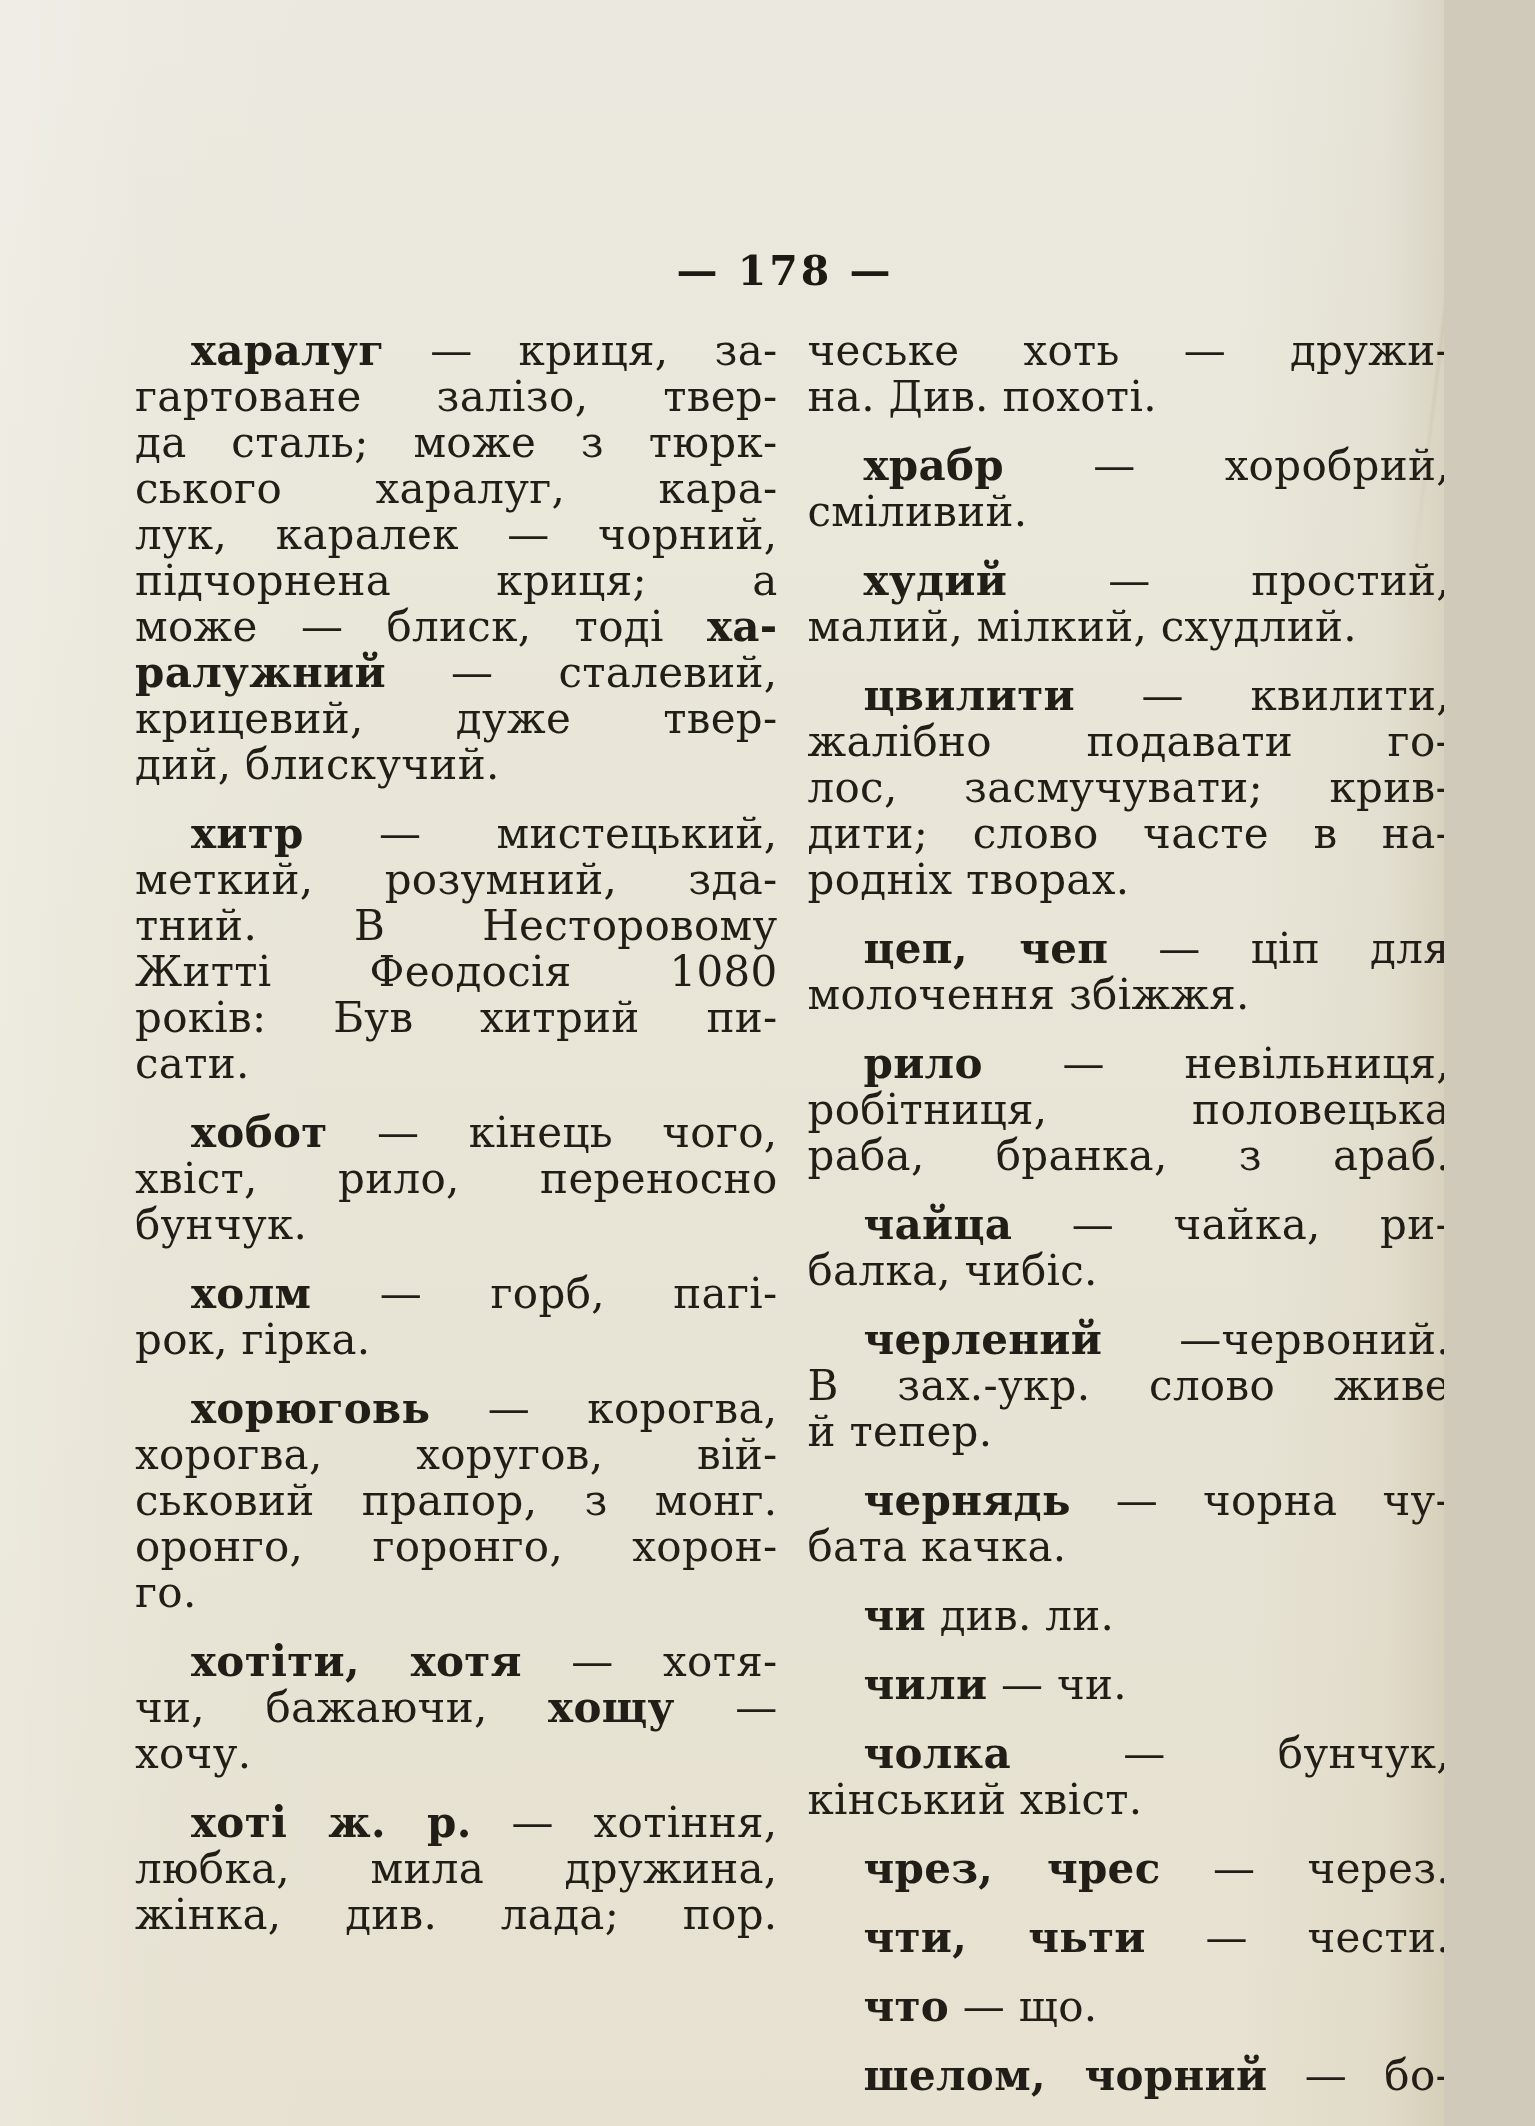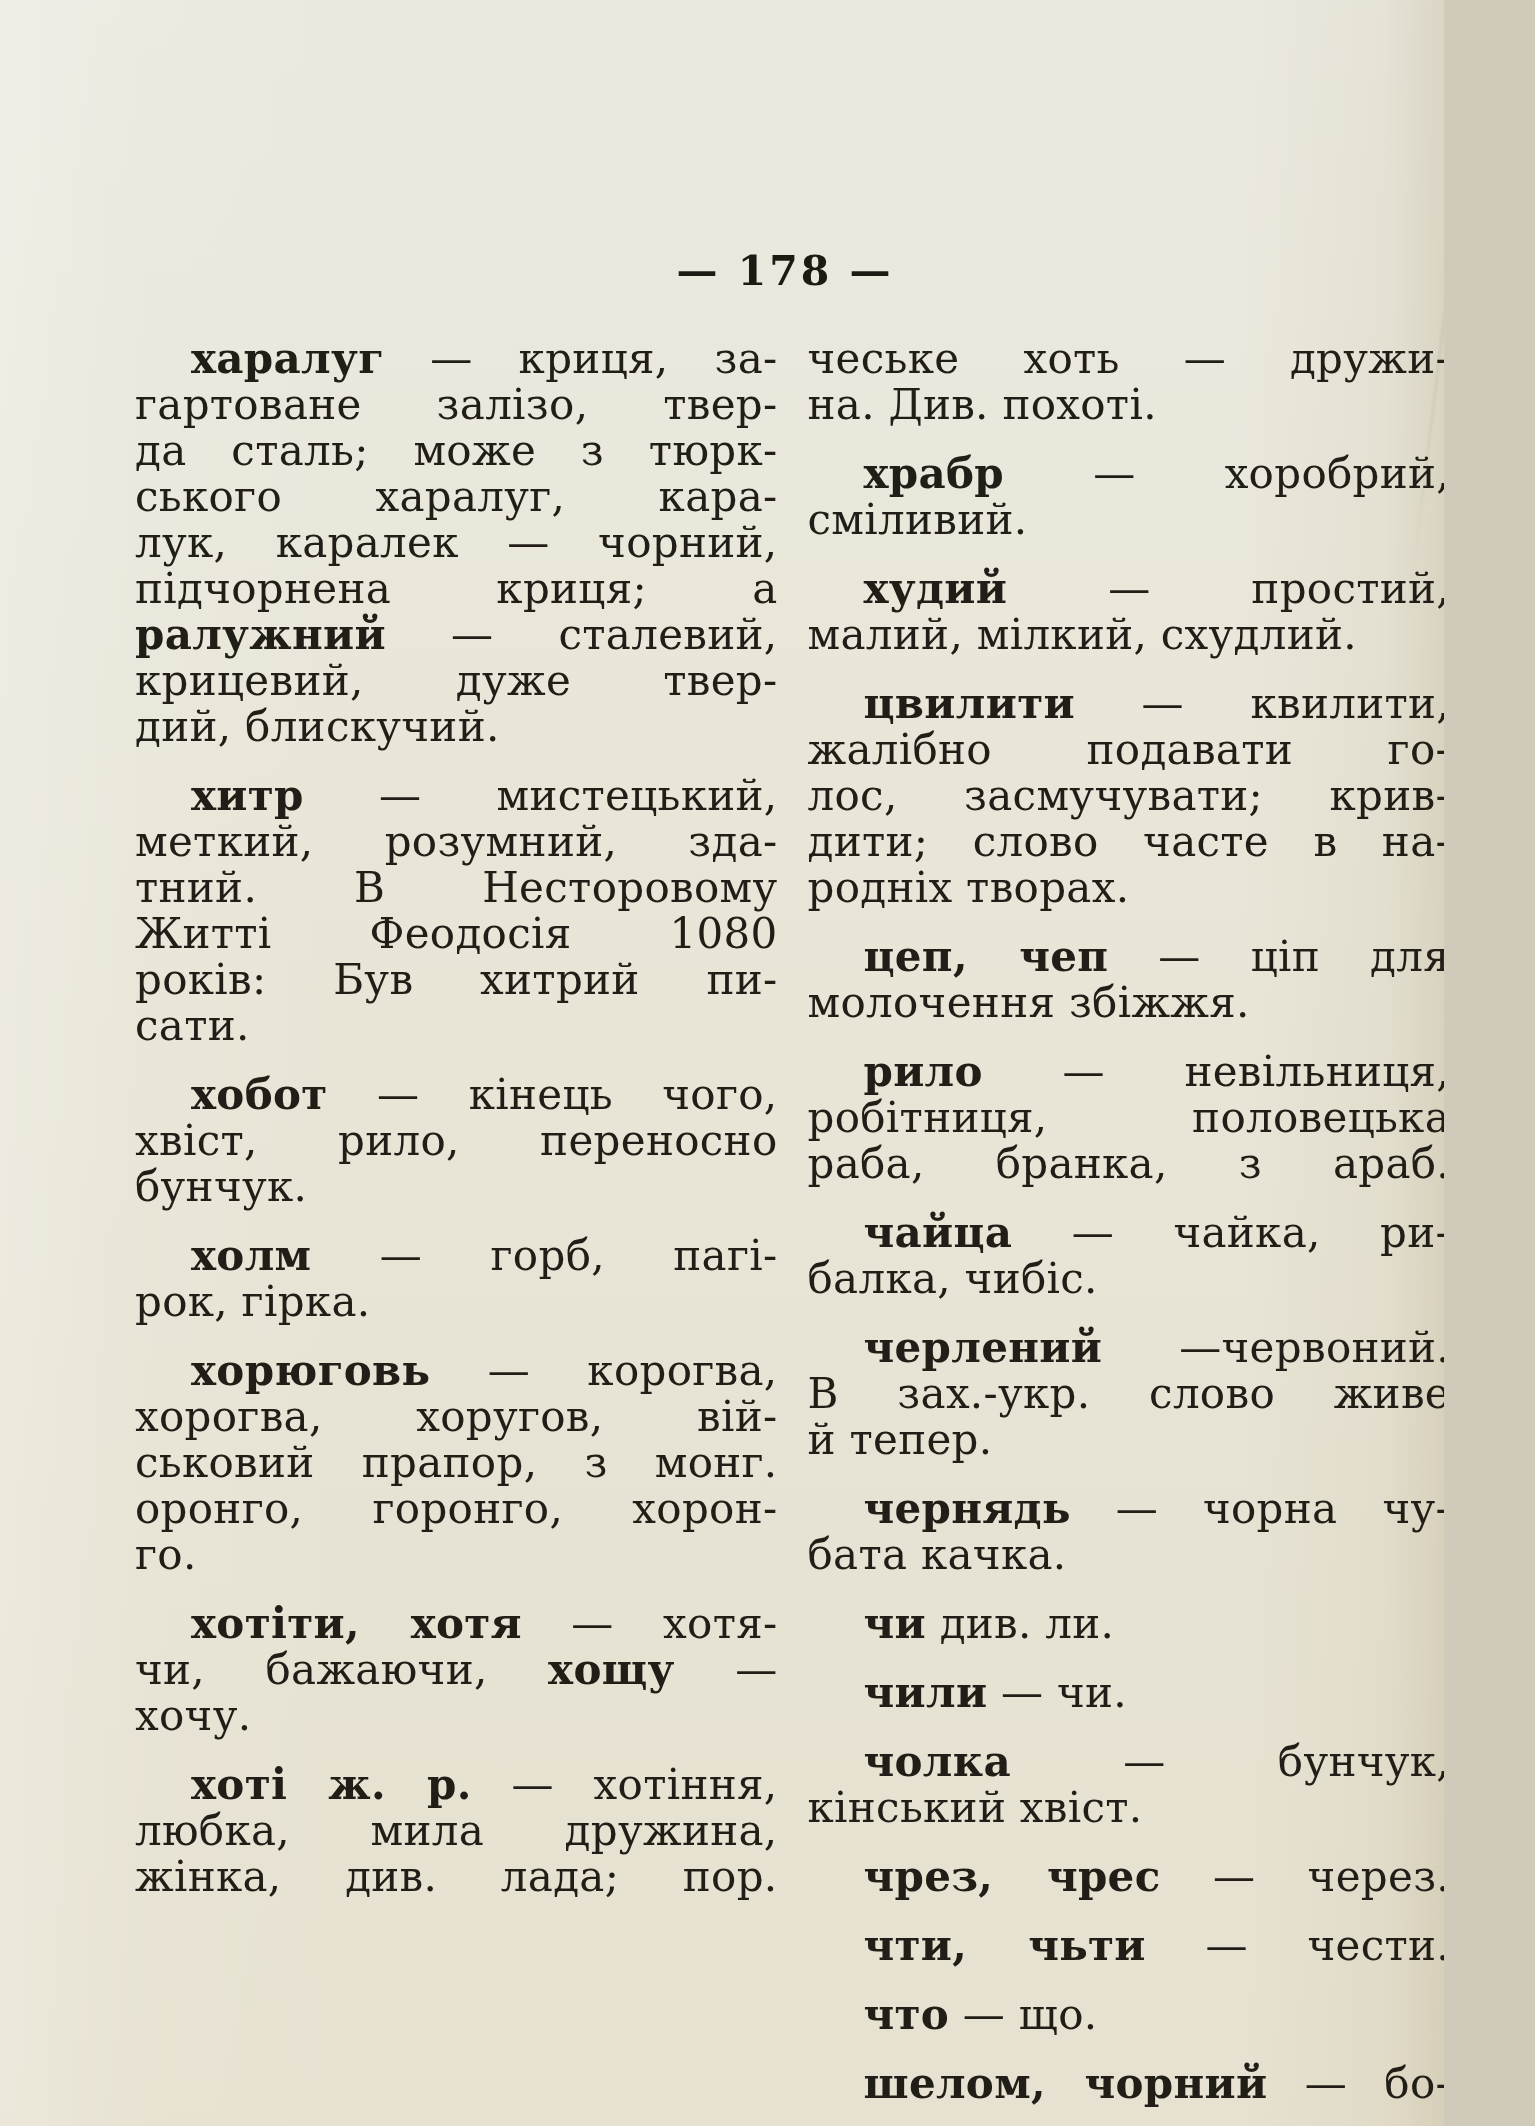--- a/index.html
+++ b/index.html
@@ -67,21 +67,21 @@
     display: flex;
     gap: 30px;
   }
   .col {
     flex: 1 1 0;
     font-size: 42px;
     line-height: 46px;
     letter-spacing: 0.3px;
   }
   .entry { margin-top: 23px; }
-  .entry:first-child { margin-top: 16px; }
+  .entry:first-child { margin-top: 8px; }
   .line {
     text-align: justify;
     text-align-last: justify;
     white-space: normal;
   }
   .line.last { text-align-last: left; }
   .line.first { text-indent: 56px; }
   .hw { font-weight: bold; }
 </style>
 </head>
@@ -93,20 +93,21 @@
   <div class="header">— 178 —</div>
   <div class="columns">
     <div class="col">
         <div class="entry">
           <div class="line first"><span class="hw">харалуг</span><span> — криця, за-</span></div>
           <div class="line"><span>гартоване залізо, твер-</span></div>
           <div class="line"><span>да сталь; може з тюрк-</span></div>
           <div class="line"><span>ського харалуг, кара-</span></div>
           <div class="line"><span>лук, каралек — чорний,</span></div>
           <div class="line"><span>підчорнена криця; а</span></div>
+          <div class="line"><span>може — блиск, тоді </span><span class="hw">ха-</span></div>
           <div class="line"><span class="hw">ралужний</span><span> — сталевий,</span></div>
           <div class="line"><span>крицевий, дуже твер-</span></div>
           <div class="line last"><span>дий, блискучий.</span></div>
         </div>
         <div class="entry">
           <div class="line first"><span class="hw">хитр</span><span> — мистецький,</span></div>
           <div class="line"><span>меткий, розумний, зда-</span></div>
           <div class="line"><span>тний. В Несторовому</span></div>
           <div class="line"><span>Житті Феодосія 1080</span></div>
           <div class="line"><span>років: Був хитрий пи-</span></div>

